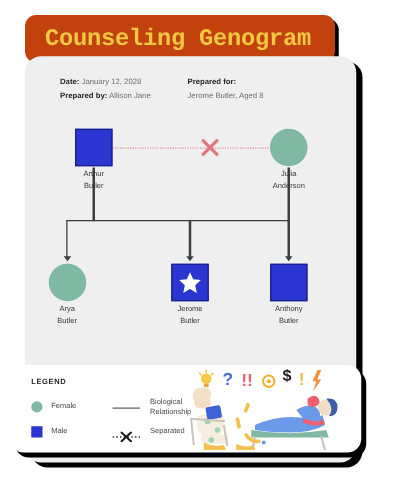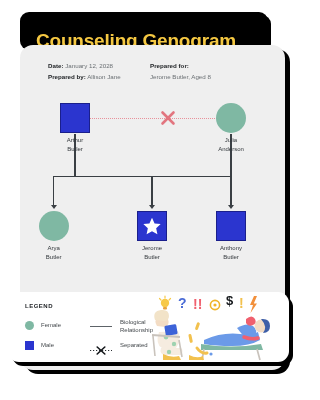--- a/index.html
+++ b/index.html
@@ -12,22 +12,22 @@
   }
   .stage{position:absolute;left:0;top:0;width:310px;height:400px;}
 
   
   .banner-shadow{
     position:absolute;left:23px;top:15px;width:248px;height:38px;
     background:#000;border-radius:9px;
   }
   .banner{
     position:absolute;left:20px;top:12px;width:248px;height:38px;
-    background:#000000;border-radius:9px;
-    display:flex;align-items:flex-end;
+    background:#c2410c;border-radius:9px;
+    display:flex;align-items:center;font-family:Liberation Mono, monospace;
   }
   .banner-title{
     color:#F5C842;font-size:19px;font-weight:bold;letter-spacing:-0.2px;
     padding-left:16px;line-height:1;white-space:nowrap;
   }
 
   
   .card-shadow{
     position:absolute;left:25px;top:49px;width:265px;height:325px;
     background:#000;border-radius:13px;

